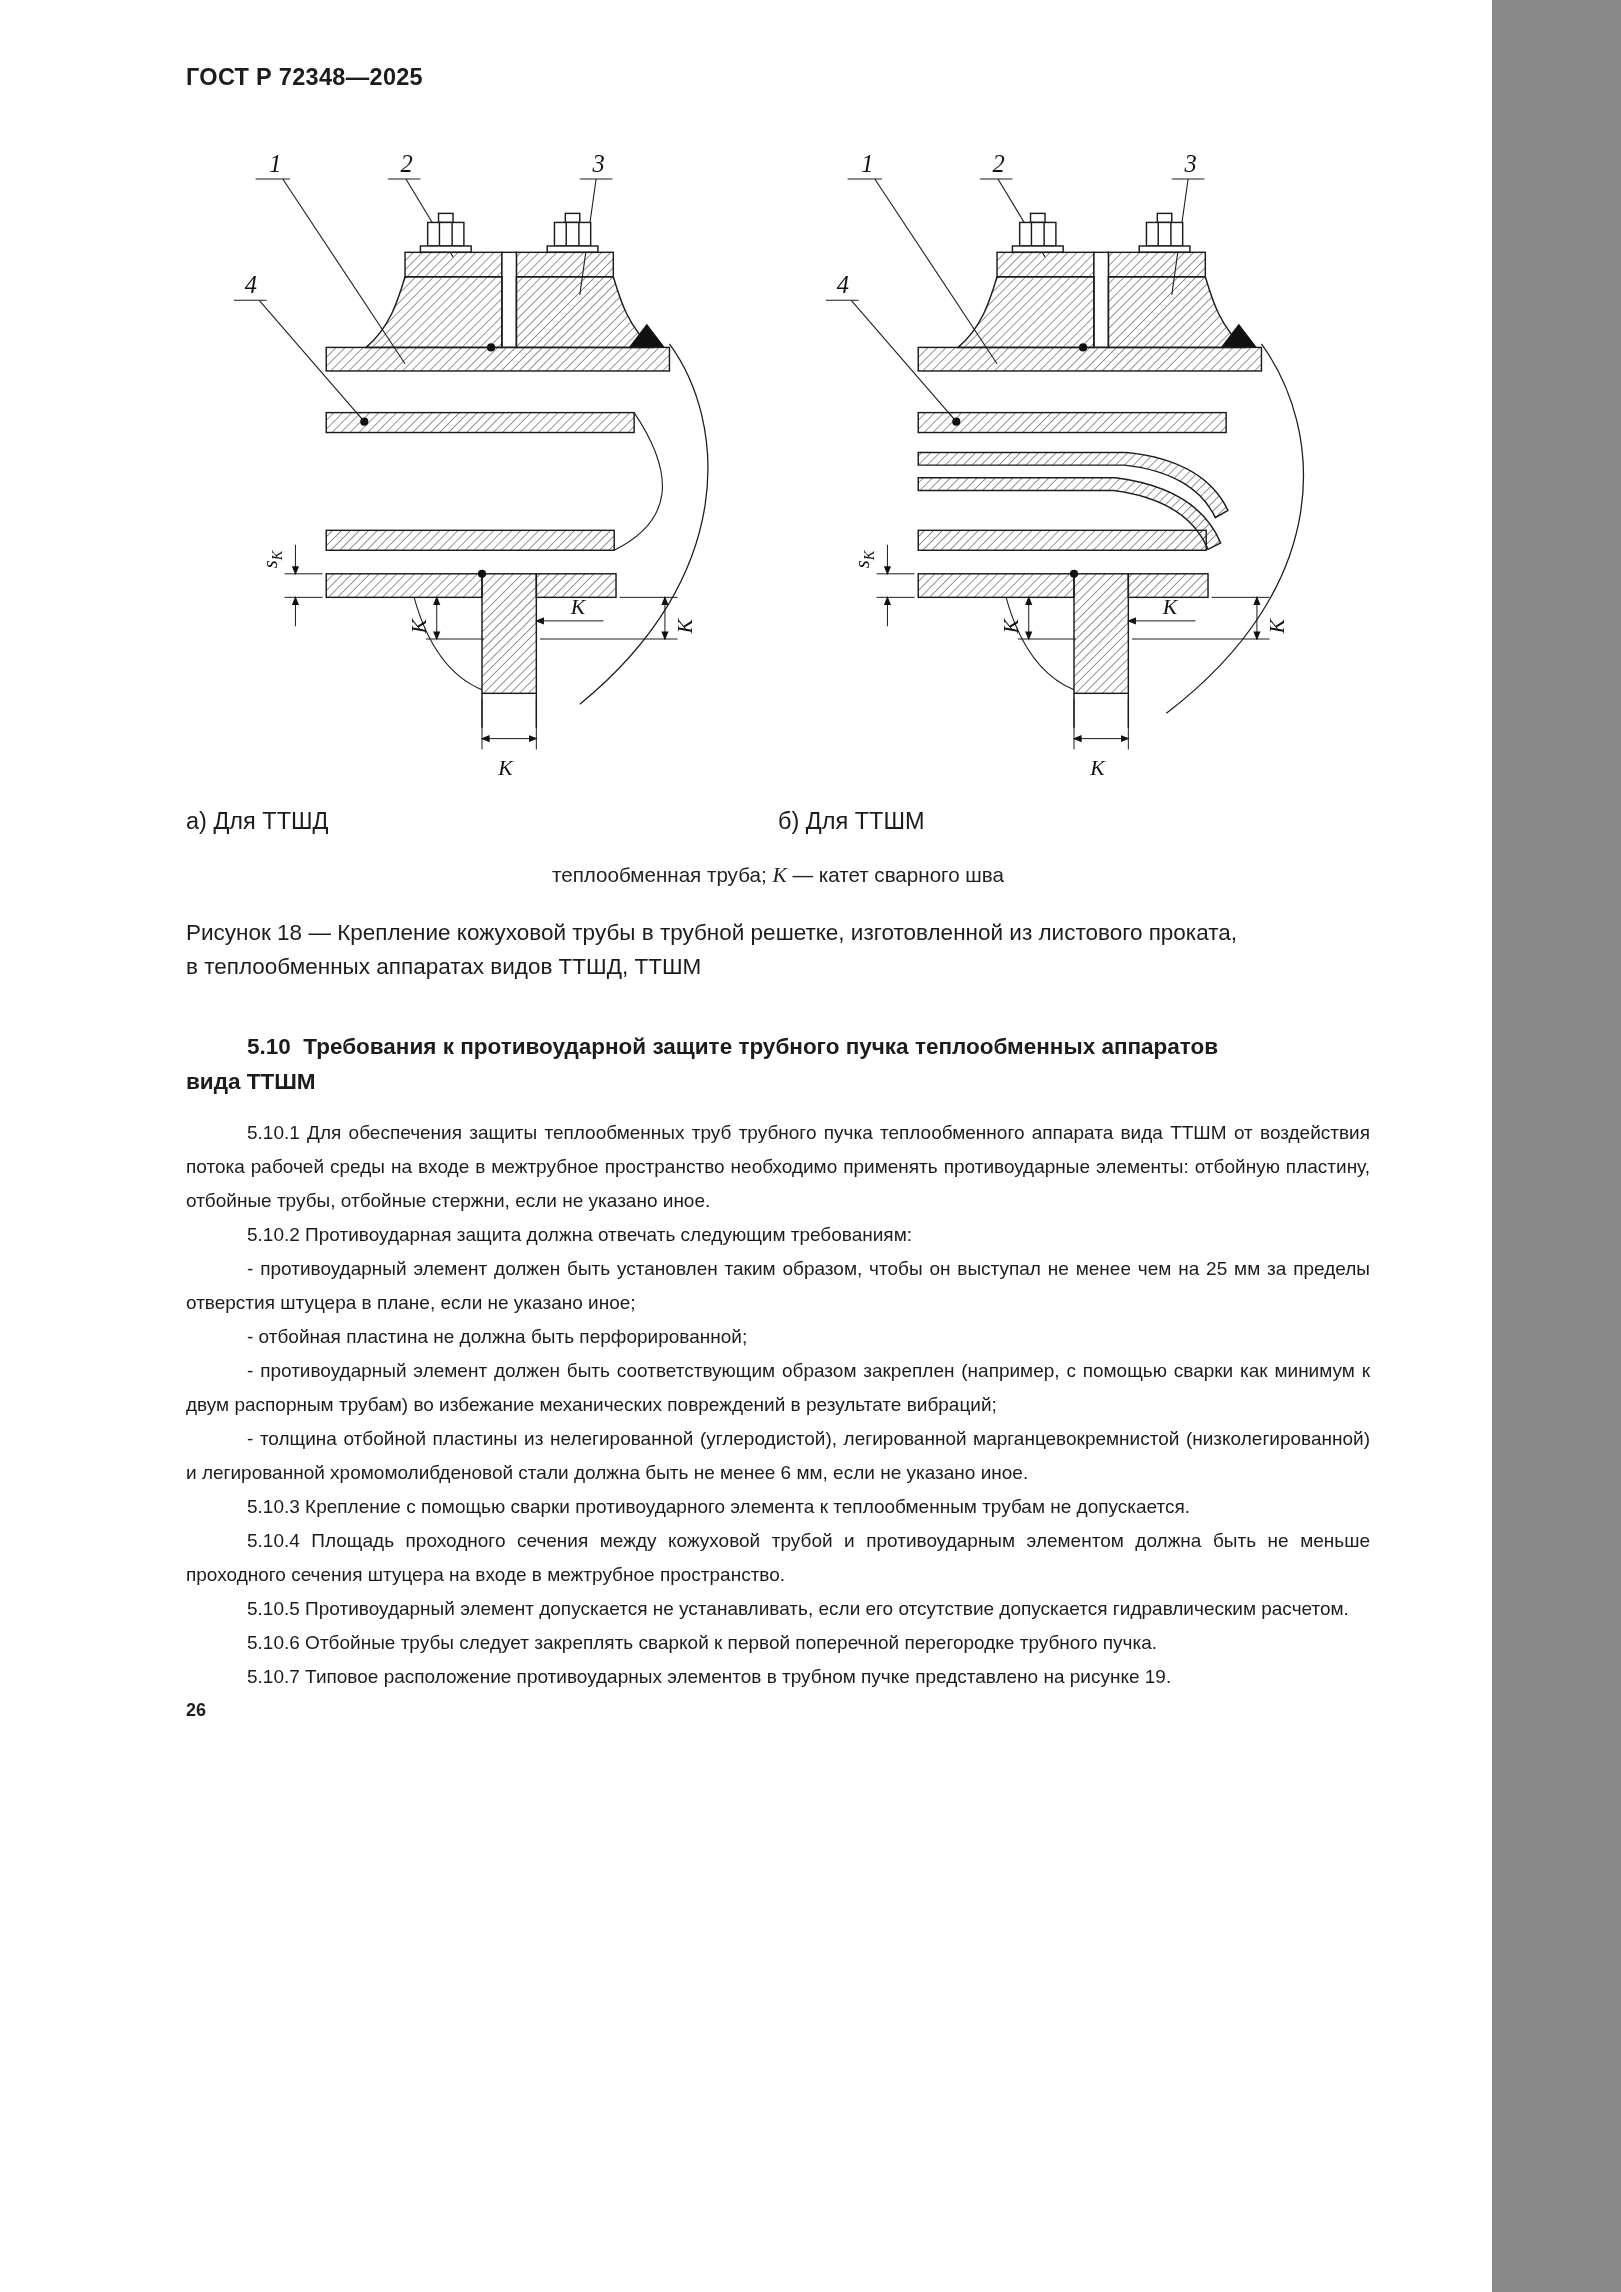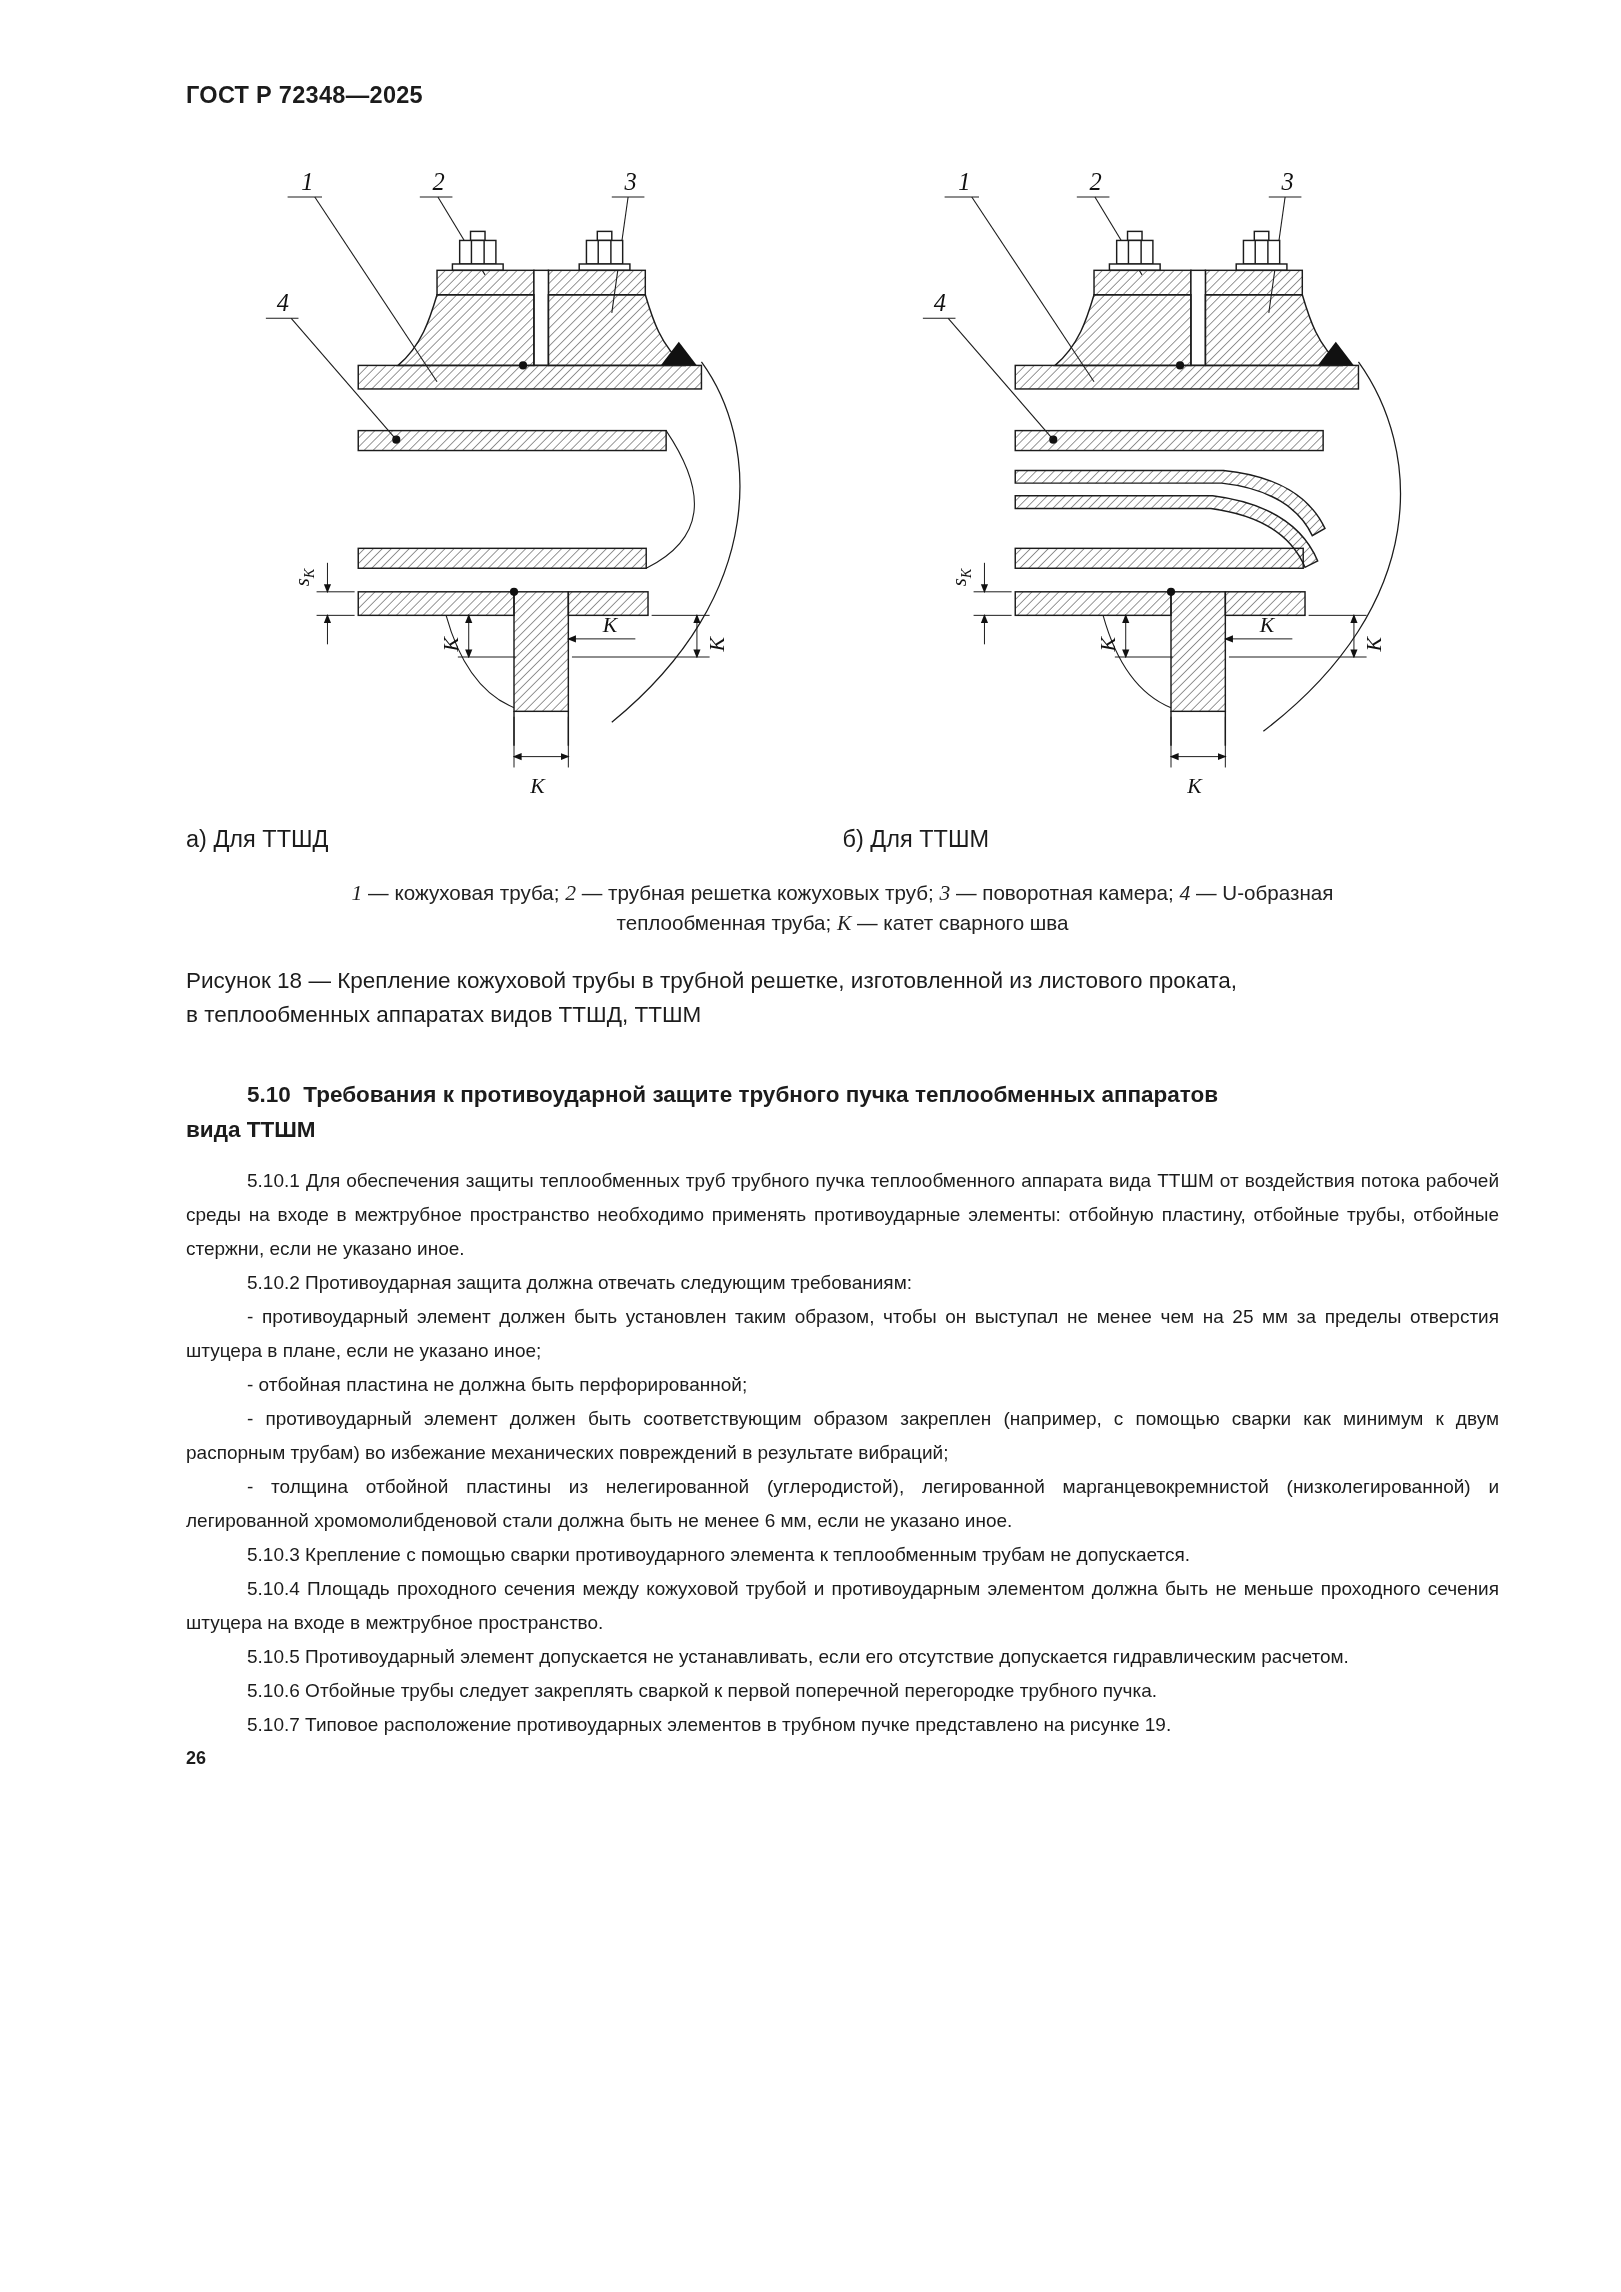--- a/index.html
+++ b/index.html
@@ -1,18 +1,18 @@
 <!DOCTYPE html>
 <html><head>
 <meta charset="utf-8">
 <style>
   html,body{margin:0;padding:0;background:#888;}
   .page{
-    width:1621px;height:2293px;background:#ffffff;box-sizing:border-box;
-    padding:82px 122px 0 186px;position:relative;
+    width:1492px;height:2293px;background:#ffffff;box-sizing:border-box;
+    padding:64px 122px 0 186px;position:relative;
     font-family:"Liberation Sans",sans-serif;color:#1c1c1c;
   }
   .doc-header{font-size:23.5px;font-weight:bold;letter-spacing:0.3px;}
   .figure-block{margin-top:59px;}
   .drawings{display:flex;justify-content:space-around;align-items:flex-start;}
   .drawing{width:564px;height:652px;}
   svg text{font-family:"Liberation Serif",serif;font-style:italic;}
   .captions{display:flex;margin-top:5.9px;}
   .captions div{flex:1;text-align:left;font-size:23.5px;}
   .legend{margin-top:25.5px;text-align:center;font-size:20.6px;line-height:30px;color:#222;}
@@ -265,21 +265,20 @@
         </g>
       </svg>
     </div>
 
     <div class="captions">
       <div>а) Для ТТШД</div>
       <div>б) Для ТТШМ</div>
     </div>
 
     <div class="legend">
-      <div><span class="it">1</span><span> — кожуховая труба; </span><span class="it">2</span><span> — трубная решетка кожуховых труб; </span><span class="it">3</span><span> — поворотная камера; </span><span class="it">4</span><span> — U-образная</span></div>
       <div><span>теплообменная труба; </span><span class="it">К</span><span> — катет сварного шва</span></div>
     </div>
 
     <div class="figtitle">
       <div>Рисунок 18 — Крепление кожуховой трубы в трубной решетке, изготовленной из листового проката,</div>
       <div>в теплообменных аппаратах видов ТТШД, ТТШМ</div>
     </div>
   </div>
 
   <div class="heading">

